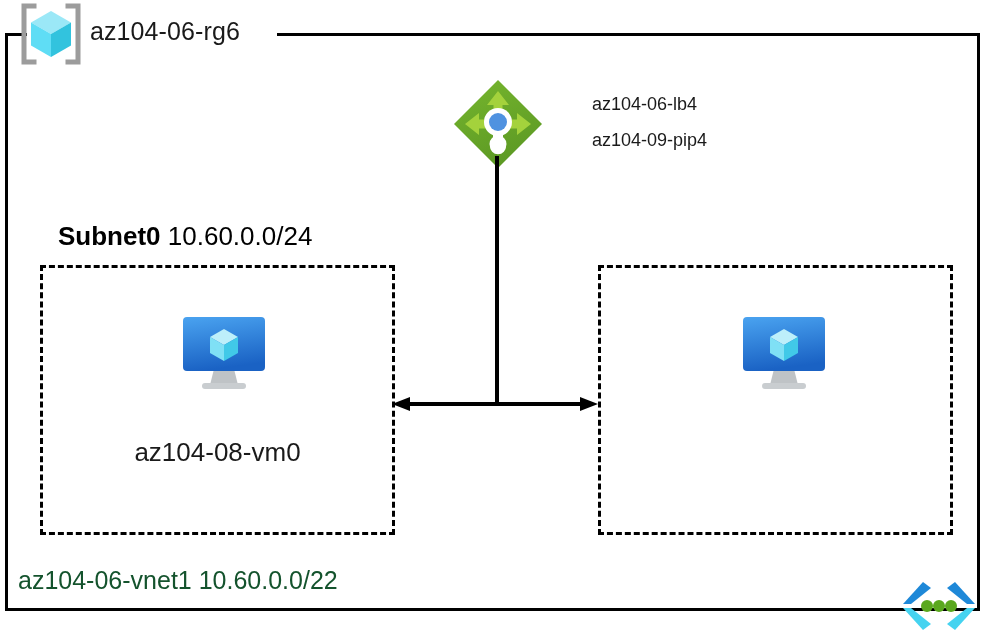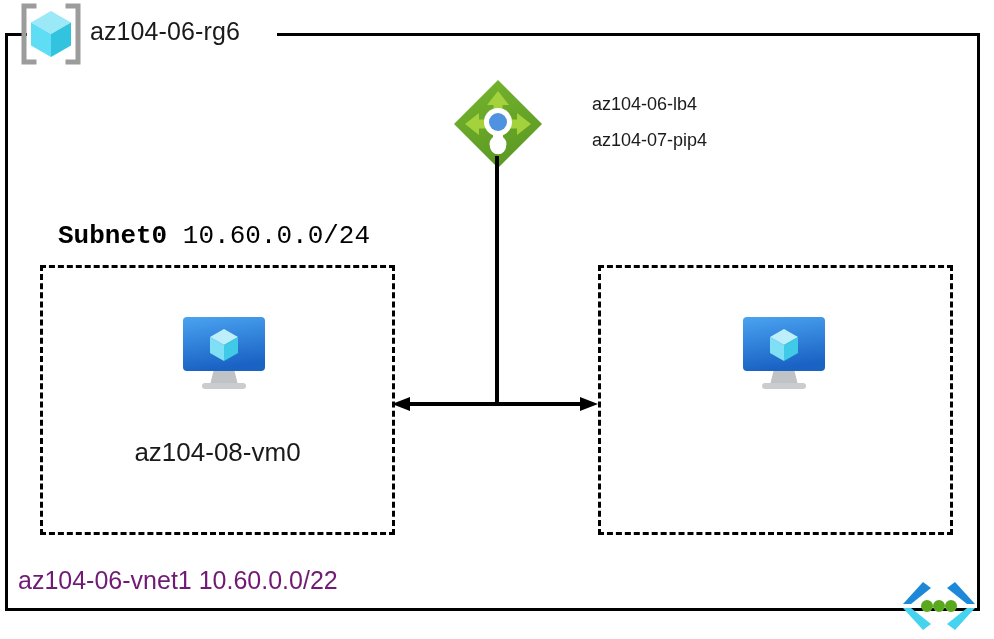--- a/index.html
+++ b/index.html
@@ -120,21 +120,21 @@
     font-size: 26px;
     color: #000000;
     white-space: nowrap;
   }
   .subnet-heading .sn-name {
     font-weight: bold;
   }
   .subnet-heading .sn-cidr {
     font-weight: normal;
   }
-  #subnet0-heading { left: 58px; top: 221px; font-family: Liberation Mono, monospace; }
+  #subnet0-heading { left: 58px; top: 221px; }
   #subnet1-heading { left: 620px; top: 221px; }
 
   
   .subnet-box {
     position: absolute;
     border: 3px dashed #000000;
     box-sizing: border-box;
   }
   #subnet0-box { left: 40px;  top: 265px; width: 355px; height: 270px; }
   #subnet1-box { left: 598px; top: 265px; width: 355px; height: 270px; }
@@ -158,21 +158,21 @@
   }
   #vm0-labels { left: 40px;  top: 434px; }
   #vm1-labels { left: 598px; top: 434px; }
 
   
   .vnet-label {
     position: absolute;
     left: 18px;
     top: 566px;
     font-size: 25px;
-    color: #701a75;
+    color: #14532d;
     white-space: nowrap;
   }
   .vnet-icon {
     position: absolute;
     left: 893px;
     top: 578px;
     width: 92px;
     height: 56px;
   }
 </style>
@@ -219,21 +219,21 @@
 
       <path d="M46 44 L51 44 L51 62 A8 8 0 1 1 41 62 L41 44 Z" fill="#FFFFFF"></path>
       <circle cx="46" cy="66" r="8.5" fill="#FFFFFF"></circle>
 
       <circle cx="46" cy="44" r="14" fill="#FFFFFF"></circle>
       <circle cx="46" cy="44" r="9" fill="#4F92E0"></circle>
     </svg>
   </div>
   <div class="lb-labels">
     <div>az104-06-lb4</div>
-    <div>az104-07-pip4</div>
+    <div>az104-09-pip4</div>
   </div>
 
   <div class="lb-vline"></div>
 
   <div class="h-connector">
     <svg width="206" height="16" viewBox="0 0 206 16" xmlns="http://www.w3.org/2000/svg">
       <line x1="14" y1="8" x2="192" y2="8" stroke="#000000" stroke-width="4"></line>
       <polygon points="0,8 18,1 18,15" fill="#000000"></polygon>
       <polygon points="206,8 188,1 188,15" fill="#000000"></polygon>
     </svg>

